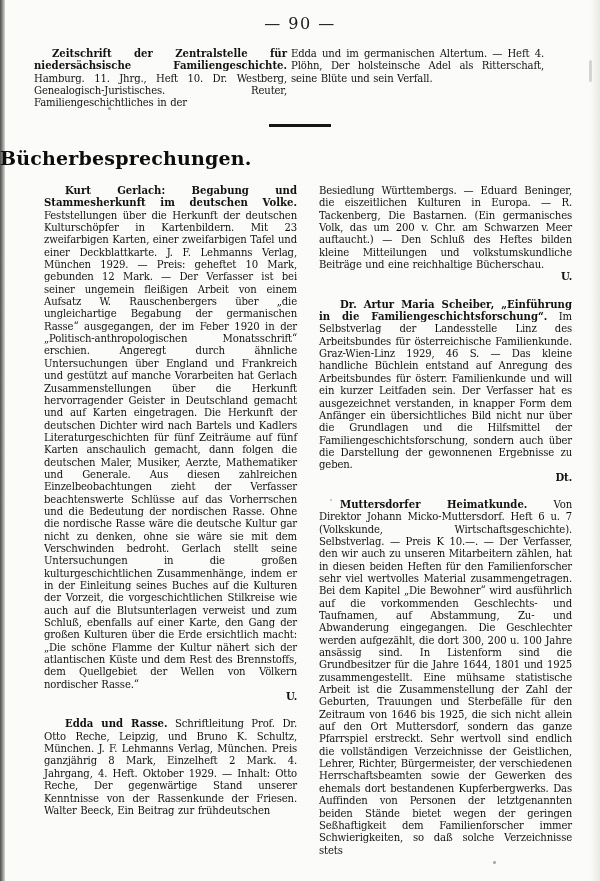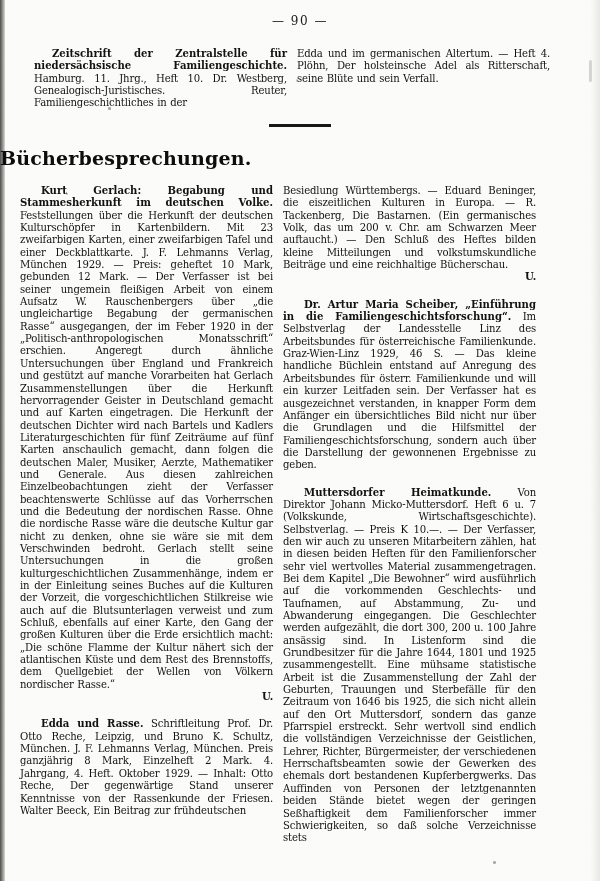--- a/index.html
+++ b/index.html
@@ -49,33 +49,33 @@
   }
 
   
   .folio {
     position: absolute;
     top: 14px;
     left: 0;
     width: 100%;
     text-align: center;
     font-family: "DejaVu Serif", "Liberation Serif", serif;
-    font-size: 12px;
+    font-size: 16px;
     letter-spacing: 1.5px;
     color: #1a1a1a;
   }
 
   
   .cols {
     position: absolute;
     top: 48px;
     left: 34px;
     right: 28px;
     display: flex;
-    gap: 10px;
+    gap: 4px;
   }
   .col {
     width: 253px;
     flex: 0 0 253px;
   }
 
   
   .frak {
     font-family: "DejaVu Serif", "Liberation Serif", serif;
     font-size: 10.1px;
@@ -126,24 +126,24 @@
     font-weight: 700;
     font-size: 19px;
     letter-spacing: .2px;
     color: #0d0d0d;
   }
 
   
   .body-cols {
     position: absolute;
     top: 185px;
-    left: 20px;
+    left: 44px;
     right: 28px;
     display: flex;
-    gap: 10px;
+    gap: 22px;
   }
   .sig-line {
     text-align: right;
     font-weight: 700;
     text-indent: 0;
     margin: 0;
   }
 
   
   #grain {
@@ -189,20 +189,21 @@
       <p class="sig-line">U.</p>
 
       <p class="para gap"><b>Edda und Rasse.</b><span> Schriftleitung Prof. Dr. Otto Reche, Leipzig, und Bruno K. Schultz, München. J. F. Lehmanns Verlag, München. Preis ganzjährig 8 Mark, Einzelheft 2 Mark. 4. Jahrgang, 4. Heft. Oktober 1929. — Inhalt: Otto Reche, Der gegenwärtige Stand unserer Kenntnisse von der Rassenkunde der Friesen. Walter Beeck, Ein Beitrag zur frühdeutschen</span></p>
     </div>
 
     <div class="col frak">
       <p class="para tight" style="text-indent:0">Besiedlung Württembergs. — Eduard Beninger, die eiszeitlichen Kulturen in Europa. — R. Tackenberg, Die Bastarnen. (Ein germanisches Volk, das um 200 v. Chr. am Schwarzen Meer auftaucht.) — Den Schluß des Heftes bilden kleine Mitteilungen und volkstumskundliche Beiträge und eine reichhaltige Bücherschau.</p>
       <p class="sig-line">U.</p>
 
       <p class="para gap"><b>Dr. Artur Maria Scheiber, „Einführung in die Familiengeschichtsforschung“.</b><span> Im Selbstverlag der Landesstelle Linz des Arbeitsbundes für österreichische Familienkunde. Graz-Wien-Linz 1929, 46 S. — Das kleine handliche Büchlein entstand auf Anregung des Arbeitsbundes für österr. Familienkunde und will ein kurzer Leitfaden sein. Der Verfasser hat es ausgezeichnet verstanden, in knapper Form dem Anfänger ein übersichtliches Bild nicht nur über die Grundlagen und die Hilfsmittel der Familiengeschichtsforschung, sondern auch über die Darstellung der gewonnenen Ergebnisse zu geben.</span></p>
+      <p class="sig-line">Dt.</p>
 
       <p class="para gap"><b>Muttersdorfer Heimatkunde.</b><span> Von Direktor Johann Micko-Muttersdorf. Heft 6 u. 7 (Volkskunde, Wirtschaftsgeschichte). Selbstverlag. — Preis K 10.—. — Der Verfasser, den wir auch zu unseren Mitarbeitern zählen, hat in diesen beiden Heften für den Familienforscher sehr viel wertvolles Material zusammengetragen. Bei dem Kapitel „Die Bewohner“ wird ausführlich auf die vorkommenden Geschlechts- und Taufnamen, auf Abstammung, Zu- und Abwanderung eingegangen. Die Geschlechter werden aufgezählt, die dort 300, 200 u. 100 Jahre ansässig sind. In Listenform sind die Grundbesitzer für die Jahre 1644, 1801 und 1925 zusammengestellt. Eine mühsame statistische Arbeit ist die Zusammenstellung der Zahl der Geburten, Trauungen und Sterbefälle für den Zeitraum von 1646 bis 1925, die sich nicht allein auf den Ort Muttersdorf, sondern das ganze Pfarrspiel erstreckt. Sehr wertvoll sind endlich die vollständigen Verzeichnisse der Geistlichen, Lehrer, Richter, Bürgermeister, der verschiedenen Herrschaftsbeamten sowie der Gewerken des ehemals dort bestandenen Kupferbergwerks. Das Auffinden von Personen der letztgenannten beiden Stände bietet wegen der geringen Seßhaftigkeit dem Familienforscher immer Schwierigkeiten, so daß solche Verzeichnisse stets</span></p>
     </div>
 
   </div>
 
   <div id="grain"></div>
 </div>
 
 </body></html>

